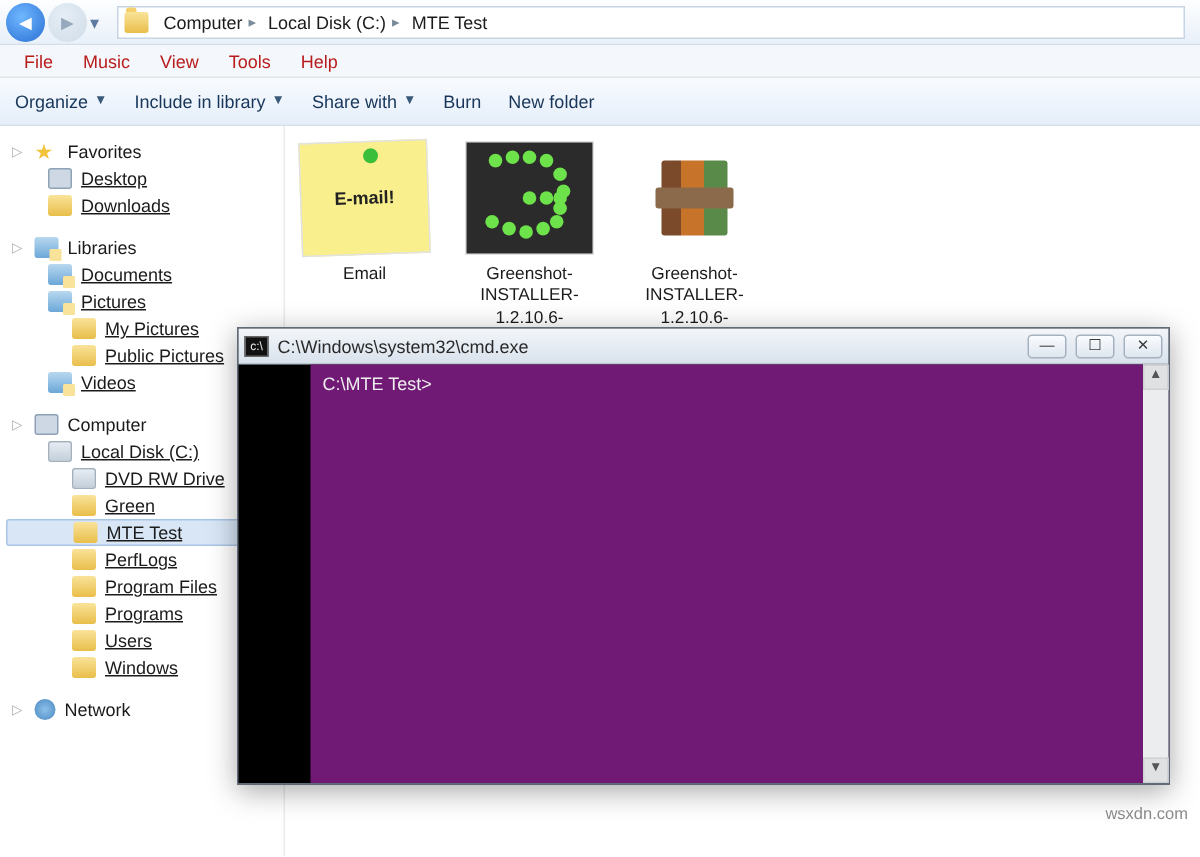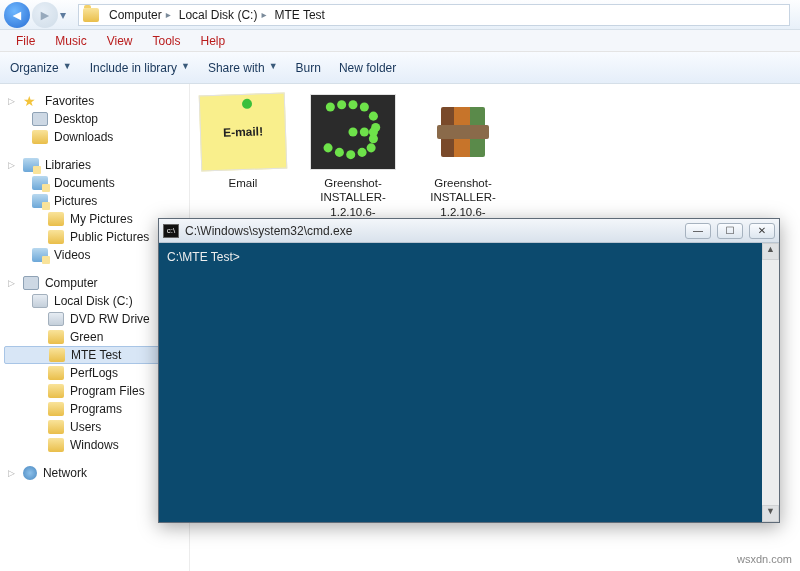--- a/index.html
+++ b/index.html
@@ -25,21 +25,21 @@
 .toolbar { height: 32px; background: linear-gradient(to bottom, #f8fbff, #e5eef9); display: flex; align-items: center; padding: 0 10px; gap: 18px; border-bottom: 1px solid #d5dfe8; }
 .tbtn { display: flex; color: #18365a; gap: 4px; }
 .tbtn .dd { font-size: 9px; color: #3a5a7a; }
 
 
 .content { display: flex; height: calc(100% - 84px); }
 .sidebar { width: 190px; padding: 8px 4px; overflow: auto; border-right: 1px solid #ececec; }
 .tree-group { margin-bottom: 10px; }
 .tree-header { display: flex; align-items: center; gap: 6px; padding: 2px 4px; color: #1b1b1b; }
 .tree-header .disc { color: #b0b0b0; font-size: 9px; margin-right: 2px; }
-.tree-item { display: flex; align-items: center; gap: 6px; padding: 2px 4px 2px 28px; color: #1b1b1b; }
+.tree-item { display: flex; align-items: center; gap: 6px; padding: 2px 4px 2px 28px; color: #1b1b1b; text-decoration: underline; }
 .tree-item.l2 { padding-left: 44px; }
 .tree-item.selected { background: #d8e6f6; border: 1px solid #a8c5e6; border-radius: 2px; padding-top: 1px; padding-bottom: 1px; }
 .ico { width: 16px; height: 14px; flex-shrink: 0; }
 .ico.folder { background: linear-gradient(to bottom, #f9e39a, #e9be4a); border-radius: 2px; }
 .ico.fav { color: #f3c33b; font-size: 14px; line-height: 14px; }
 .ico.lib { background: linear-gradient(to bottom,#b8d8ef,#6ca7d8); border-radius:2px; position:relative; }
 .ico.lib:after { content:""; position:absolute; right:-2px; bottom:-2px; width:8px; height:8px; background:#f9e39a; border-radius:1px; }
 .ico.comp { width:16px; height:14px; background:#cdd8e4; border:1px solid #8fa2b5; border-radius:2px; position:relative; }
 .ico.drive { background: linear-gradient(to bottom,#e6ecf3,#c4cfda); border:1px solid #a3b0bd; border-radius:2px; }
 .ico.net { background: radial-gradient(circle,#8cc0ea,#4a88c0); border-radius:50%; width:14px; height:14px; }
@@ -57,26 +57,26 @@
 .thumb.rar .books { width:44px; height:50px; background:linear-gradient(to right,#7a4a2a 0 30%,#c7742a 30% 65%,#5a8a4a 65% 100%); position:relative; border-radius:2px; }
 .thumb.rar .books:before { content:""; position:absolute; left:-4px; right:-4px; top:18px; height:14px; background:#8a6a4a; border-radius:2px; }
 
 
 .cmd { position:absolute; left:158px; top:218px; width:622px; height:305px; background:#000; border:1px solid #5f6b78; box-shadow:0 4px 18px rgba(0,0,0,.35); display:flex; flex-direction:column; }
 .cmd-title { height:24px; background:linear-gradient(to bottom,#f3f6fa,#d9e2ec); border-bottom:1px solid #b9c5d1; display:flex; align-items:center; padding:0 4px; color:#2a2a2a; }
 .cmd-ico { width:16px; height:14px; margin-right:6px; background:#111; border:1px solid #666; position:relative; font-size:8px; color:#eee; display:flex; align-items:center; justify-content:center; }
 .cmd-title-text { flex:1; font-size:12px; }
 .cmd-ctrls { display:flex; gap:6px; }
 .cmd-ctrl { width:26px; height:16px; border:1px solid #a6b2bf; border-radius:3px; background:linear-gradient(to bottom,#fafcff,#dde6ef); text-align:center; font-size:10px; color:#3a3a3a; line-height:14px; }
-.cmd-body { flex:1; background:#0c4a6e; color:#eee; font-family:"Consolas","Courier New",monospace; font-size:14px; padding:6px 8px; position:relative; }
+.cmd-body { flex:1; background:#701a75; color:#eee; font-family:"Consolas","Courier New",monospace; font-size:14px; padding:6px 8px; position:relative;margin-left:48px; }
 .cmd-scroll { position:absolute; right:0; top:0; bottom:0; width:17px; background:#ecedee; }
 .cmd-scroll .sbtn { height:17px; background:#dfe1e3; text-align:center; font-size:9px; color:#555; border:1px solid #cfd1d3; }
 .cmd-scroll .sbtn.bot { position:absolute; bottom:0; left:0; right:0; }
 
-.watermark { position:absolute; right:8px; bottom:6px; font-size:11px; color:#8a8a8a; }
+.watermark { position:absolute; right:8px; bottom:22px; font-size:11px; color:#8a8a8a; }
 </style>
 </head>
 <body>
 
 <div class="titlebar">
   <div class="nav-btn nav-back">◄</div>
   <div class="nav-btn nav-fwd">►</div>
   <div class="nav-dd">▾</div>
   <div class="addressbar">
     <div class="folder-ico"></div>

